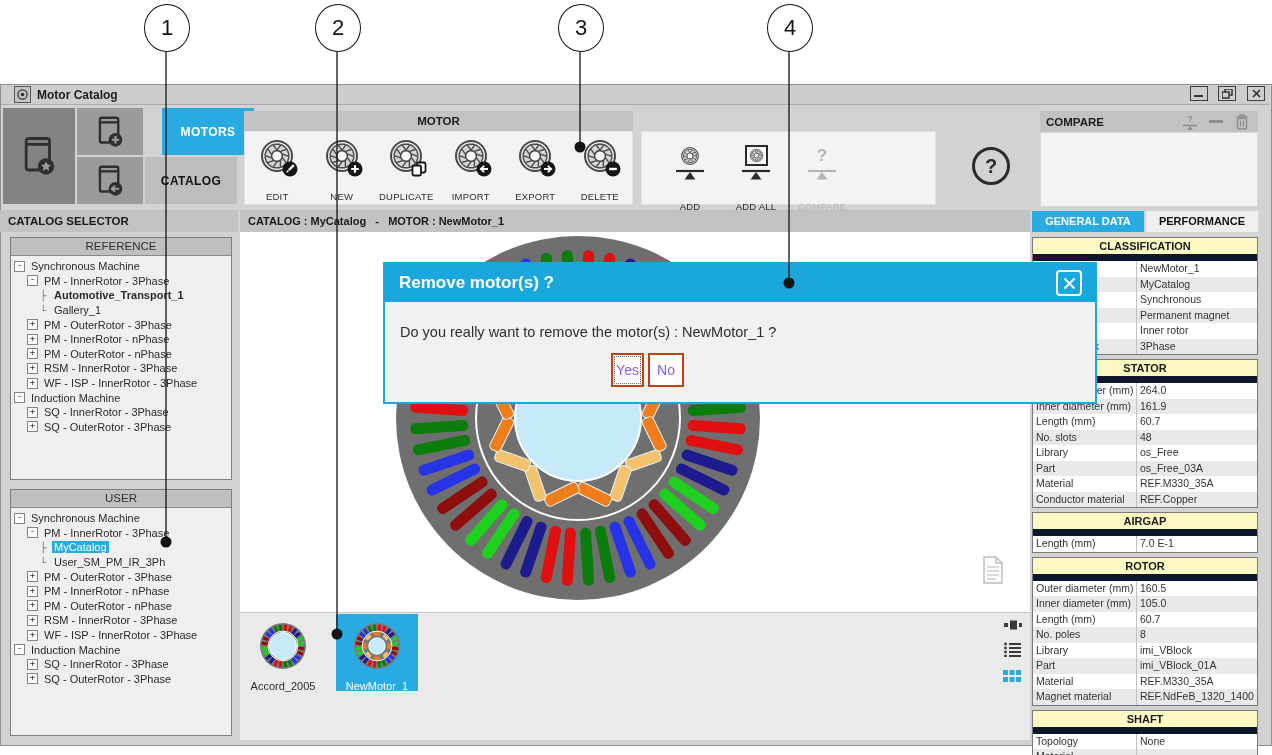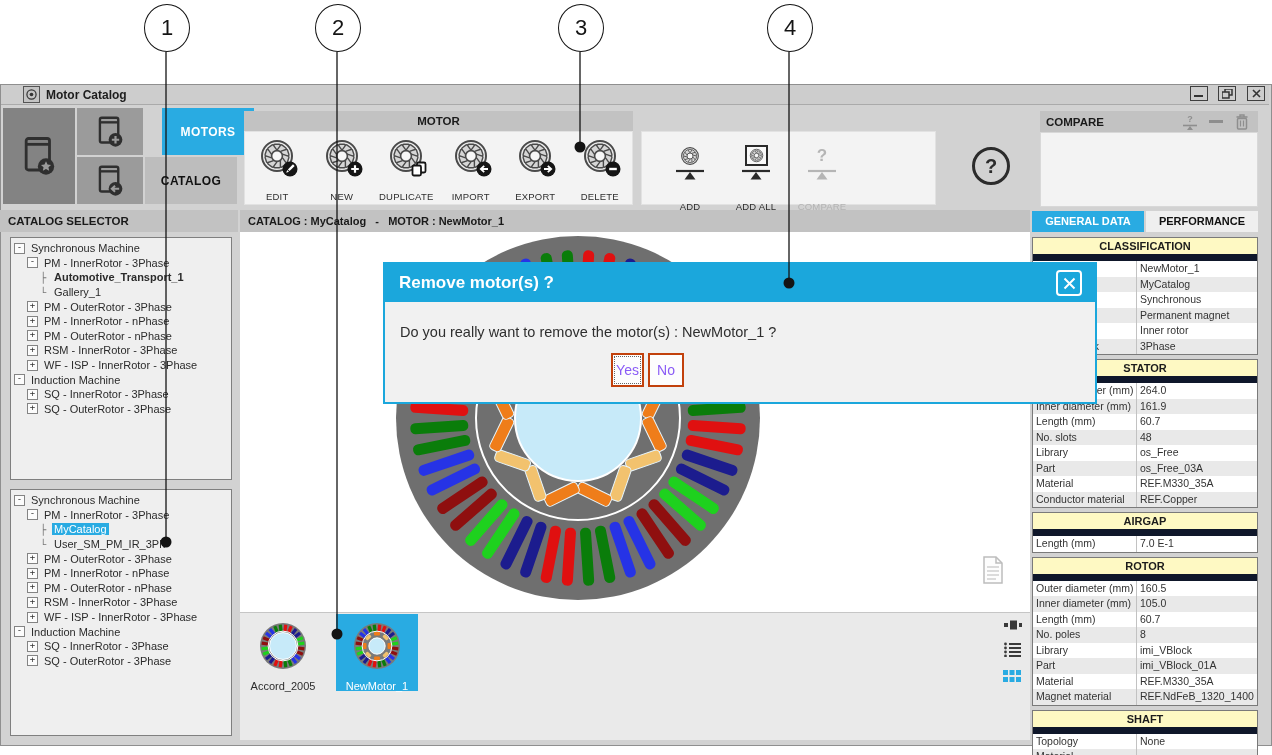--- a/index.html
+++ b/index.html
@@ -4,21 +4,21 @@
 <style>
   html,body{margin:0;padding:0;background:#fff}
   #stage{position:relative;width:1272px;height:755px;background:#fff;overflow:hidden;
          font-family:"Liberation Sans","DejaVu Sans",sans-serif;color:#222}
   .abs{position:absolute}
   .b{font-weight:bold}
 
   
   #win-bg{left:0;top:84px;width:1270px;height:660px;background:#d2d2d2;border:1px solid #8f8f8f}
   #titlebar{left:1px;top:85px;width:1268px;height:20px;background:#cdcdcd;border-bottom:1px solid #aaa;
-            display:flex;align-items:center;padding-left:22px;box-sizing:border-box}
+            display:flex;align-items:center;padding-left:13px;box-sizing:border-box}
   #app-icon{width:15px;height:15px;border:1px solid #555;background:#c4c4c4;margin-right:6px;display:flex;align-items:center;justify-content:center}
   #win-title{font-size:12px;font-weight:bold;color:#1d1d1d}
   .winbtn{position:absolute;top:86px;width:18px;height:15px;border:1.5px solid #3f3f3f;background:#cdcdcd;
           display:flex;align-items:center;justify-content:center;box-sizing:border-box}
 
   
   .gbox{background:#9b9b9b;display:flex;align-items:center;justify-content:center}
   #box-star{left:3px;top:108px;width:72px;height:96px;background:#838383}
   #box-plus{left:77px;top:108px;width:66px;height:47px}
   #box-arrow{left:77px;top:157px;width:66px;height:47px}
@@ -381,20 +381,21 @@
           <path d="M5 4V2h4v2" stroke="#8e8e8e" stroke-width="1.4" fill="none"></path>
           <rect x="2.5" y="5.5" width="9" height="10.5" rx="1" fill="none" stroke="#8e8e8e" stroke-width="1.5"></rect>
           <path d="M5.5 7.5v6M8.5 7.5v6" stroke="#8e8e8e" stroke-width="1.2"></path>
         </svg>
     </span>
   </div>
   <div class="abs" id="cmp-panel-b"></div>
 
   <div class="abs" id="cat-sel-h">CATALOG SELECTOR</div>
   <div class="abs panel" id="ref-panel">
+    <div class="panel-h">REFERENCE</div>
     <div id="ref-tree" style="padding-top:3px">
         <div class="trow" style="padding-left: 3px;">
           <span class="exp">-</span>
           <span class="tlbl">Synchronous Machine</span>
         </div>
         <div class="trow" style="padding-left: 16px;">
           <span class="exp">-</span>
           <span class="tlbl">PM - InnerRotor - 3Phase</span>
         </div>
         <div class="trow" style="padding-left: 29px;">
@@ -433,20 +434,21 @@
           <span class="exp">+</span>
           <span class="tlbl">SQ - InnerRotor - 3Phase</span>
         </div>
         <div class="trow" style="padding-left: 16px;">
           <span class="exp">+</span>
           <span class="tlbl">SQ - OuterRotor - 3Phase</span>
         </div>
       </div>
   </div>
   <div class="abs panel" id="user-panel">
+    <div class="panel-h">USER</div>
     <div id="user-tree" style="padding-top:3px">
         <div class="trow" style="padding-left: 3px;">
           <span class="exp">-</span>
           <span class="tlbl">Synchronous Machine</span>
         </div>
         <div class="trow" style="padding-left: 16px;">
           <span class="exp">-</span>
           <span class="tlbl">PM - InnerRotor - 3Phase</span>
         </div>
         <div class="trow" style="padding-left: 29px;">

